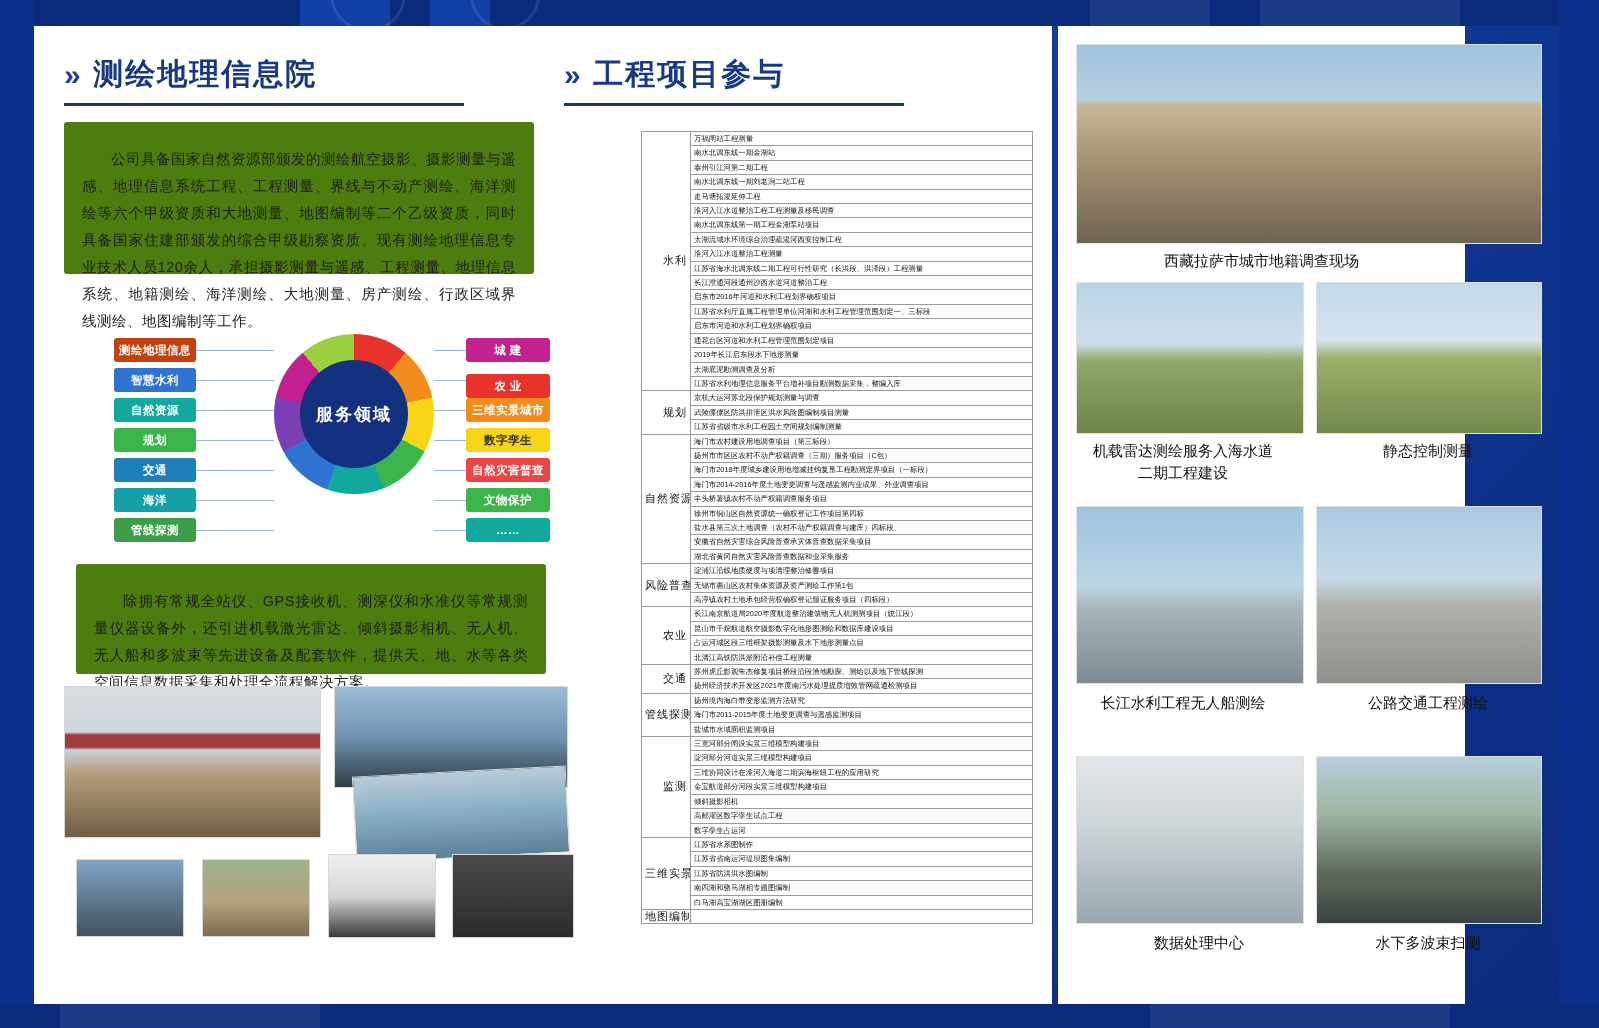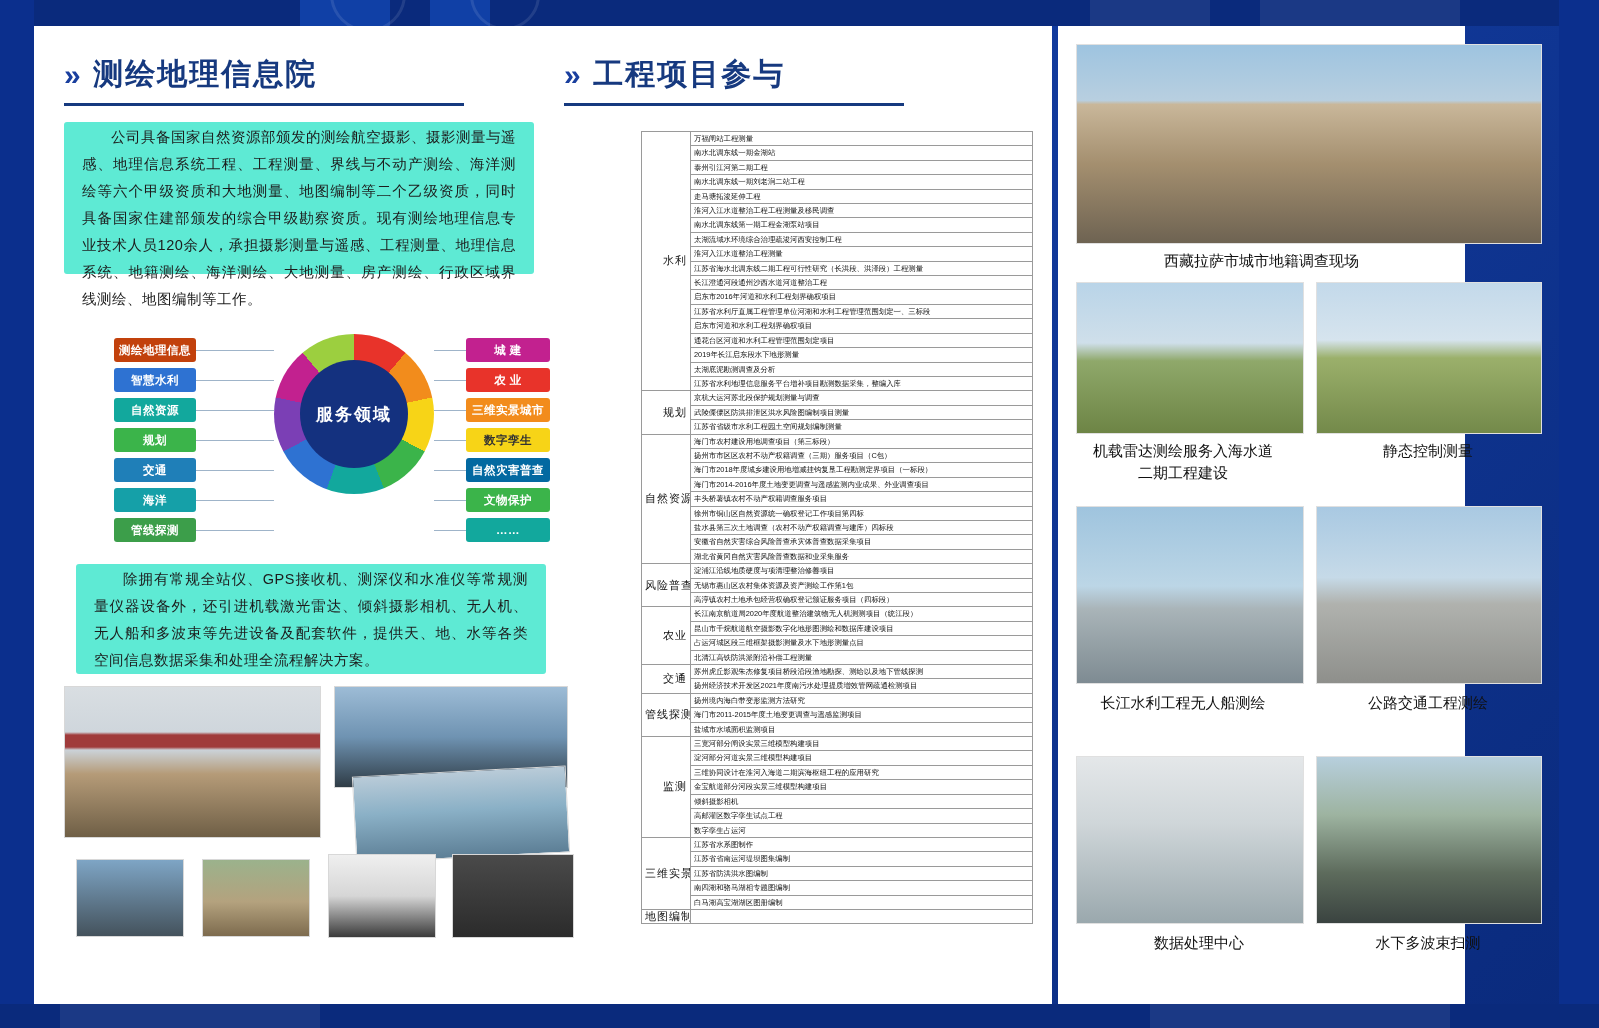--- a/index.html
+++ b/index.html
@@ -25,23 +25,23 @@
   #panel-left{left:34px;top:26px;width:1018px;height:978px;}
   #panel-right{left:1058px;top:26px;width:407px;height:978px;background:#ffffff;}
 
   
   .sec-head{position:absolute;}
   .sec-head .arrows{display:inline-block;color:#1a3f9e;font-size:30px;font-weight:bold;letter-spacing:-6px;vertical-align:middle;margin-right:14px;}
   .sec-head .title{display:inline-block;color:#16397f;font-size:30px;font-weight:bold;letter-spacing:2px;vertical-align:middle;}
   .sec-head .rule{height:3px;background:#16397f;margin-top:8px;}
 
   
-  .textbox{position:absolute;background:#5eead4;border-radius:3px;
+  .textbox{position:absolute;background:#4d7c0f;border-radius:3px;
            color:#1c1c1c;font-size:14.5px;line-height:27px;letter-spacing:.5px;
-           padding:2px 18px;box-sizing:border-box;text-align:justify;}
+           padding:24px 18px;box-sizing:border-box;text-align:justify;}
   .textbox p{margin:0;text-indent:2em;}
 
   
   #diagram{position:absolute;left:62px;top:300px;width:470px;height:210px;}
   .tag{position:absolute;width:82px;height:24px;border-radius:3px;color:#fff;
        font-size:11.5px;display:flex;align-items:center;justify-content:center;
        font-weight:bold;letter-spacing:.5px;}
   .tagR{width:84px;}
   .donut{position:absolute;left:178px;top:8px;width:160px;height:160px;border-radius:50%;
       background:conic-gradient(
@@ -121,24 +121,24 @@
 
     <div class="tag" style="left:18px;top:12px;background:#c2410c;">测绘地理信息</div>
     <div class="tag" style="left:18px;top:42px;background:#2e72d2;">智慧水利</div>
     <div class="tag" style="left:18px;top:72px;background:#12a89d;">自然资源</div>
     <div class="tag" style="left:18px;top:102px;background:#3bb44a;">规划</div>
     <div class="tag" style="left:18px;top:132px;background:#1f7fb8;">交通</div>
     <div class="tag" style="left:18px;top:162px;background:#15a0a8;">海洋</div>
     <div class="tag" style="left:18px;top:192px;background:#3c9e4a;">管线探测</div>
 
     <div class="tag tagR" style="left:370px;top:12px;background:#c2218f;">城 建</div>
-    <div class="tag tagR" style="left:370px;top:42px;background:#e8332a;text-align:center;">农 业</div>
+    <div class="tag tagR" style="left:370px;top:48px;background:#e8332a;text-align:center;">农 业</div>
     <div class="tag tagR" style="left:370px;top:72px;background:#f28c1c;">三维实景城市</div>
     <div class="tag tagR" style="left:370px;top:102px;background:#f7d417;color:#333;">数字孪生</div>
-    <div class="tag tagR" style="left:370px;top:132px;background:#0369a1;">自然灾害普查</div>
+    <div class="tag tagR" style="left:370px;top:132px;background:#ef4444;">自然灾害普查</div>
     <div class="tag tagR" style="left:370px;top:162px;background:#3bb44a;">文物保护</div>
     <div class="tag tagR" style="left:370px;top:192px;background:#12a89d;">……</div>
 
     <div class="connector" style="left:100px;top:24px;width:78px;"></div>
     <div class="connector" style="left:100px;top:54px;width:78px;"></div>
     <div class="connector" style="left:100px;top:84px;width:78px;"></div>
     <div class="connector" style="left:100px;top:114px;width:78px;"></div>
     <div class="connector" style="left:100px;top:144px;width:78px;"></div>
     <div class="connector" style="left:100px;top:174px;width:78px;"></div>
     <div class="connector" style="left:100px;top:204px;width:78px;"></div>

